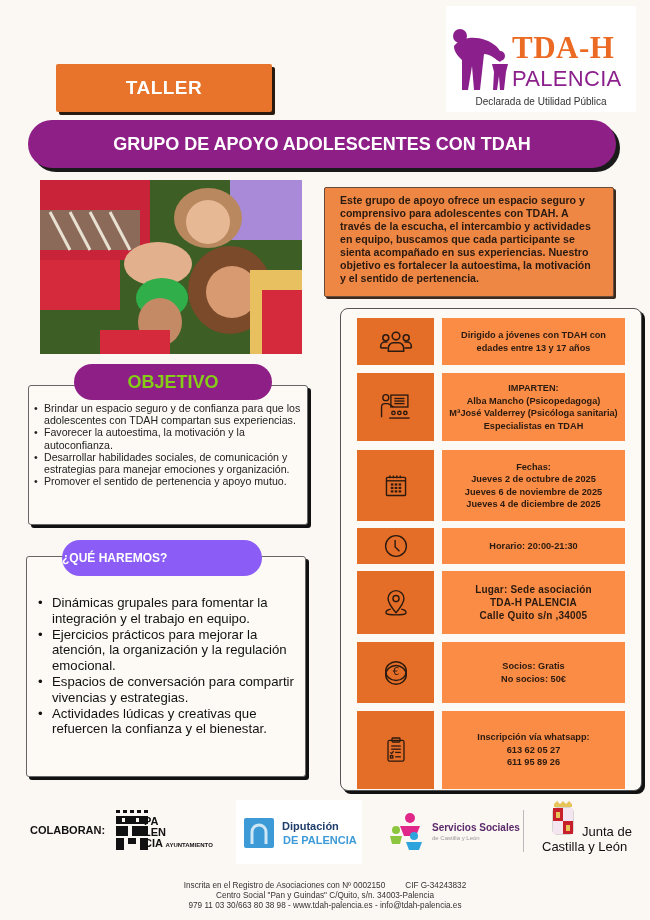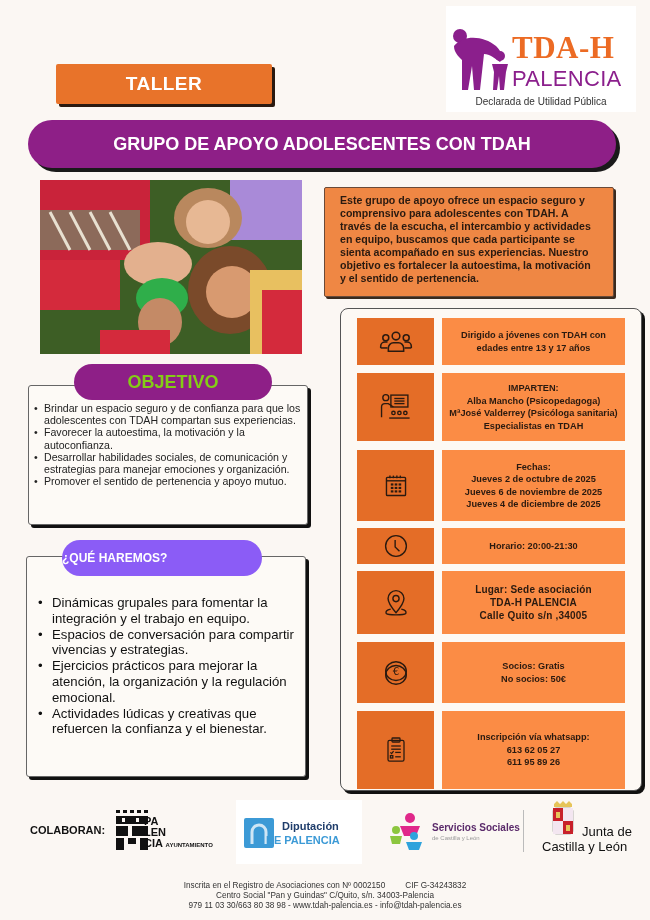--- a/index.html
+++ b/index.html
@@ -7,21 +7,21 @@
     width: 650px; height: 920px; overflow: hidden;
     background: #fbf7f3;
     font-family: "DejaVu Sans", sans-serif;
     color: #222;
     position: relative;
   }
   .abs { position: absolute; }
 
   
   .taller {
-    left: 56px; top: 64px; width: 216px; height: 40px;
+    left: 56px; top: 64px; width: 216px; height: 48px;
     background: #e8732a;
     box-shadow: 3px 3px 0 #2a1a10;
     border-radius: 2px;
     display: flex; align-items: center; justify-content: center;
     color: #fff; font-weight: bold; font-size: 19px;
     font-family: "Liberation Sans", sans-serif;
     letter-spacing: 0.5px;
   }
 
   
@@ -162,21 +162,21 @@
   }
   .dip-logo .sq {
     position: absolute; left: 8px; top: 18px; width: 30px; height: 30px;
     background: #3c9ad6; border-radius: 2px;
   }
   .dip-logo .l1 {
     position: absolute; left: 46px; top: 20px;
     font-family: "Liberation Sans", sans-serif; font-weight: bold; font-size: 11px; color: #1f3d6b;
   }
   .dip-logo .l2 {
-    position: absolute; left: 30px; top: 34px;
+    position: absolute; left: 47px; top: 34px;
     font-family: "Liberation Sans", sans-serif; font-weight: bold; font-size: 11px; color: #3c9ad6;
   }
   .ss-logo { left: 388px; top: 806px; width: 132px; height: 50px; }
   .ss-logo .t1 {
     position: absolute; left: 44px; top: 16px;
     font-family: "Liberation Sans", sans-serif; font-weight: bold; font-size: 10px; color: #5a2a6a;
   }
   .ss-logo .t2 {
     position: absolute; left: 44px; top: 29px;
     font-family: "Liberation Sans", sans-serif; font-size: 6px; color: #999;
@@ -400,22 +400,22 @@
   <li>Desarrollar habilidades sociales, de comunicación y estrategias para manejar emociones y organización.</li>
   <li>Promover el sentido de pertenencia y apoyo mutuo.</li>
 </ul>
 
 <div class="abs que-box"></div>
 <div class="abs que-title">
   <span>¿QUÉ HAREMOS?</span>
 </div>
 <ul class="abs que-list">
   <li>Dinámicas grupales para fomentar la integración y el trabajo en equipo.</li>
+  <li>Ejercicios prácticos para mejorar la atención, la organización y la regulación emocional.</li>
   <li>Espacios de conversación para compartir vivencias y estrategias.</li>
-  <li>Ejercicios prácticos para mejorar la atención, la organización y la regulación emocional.</li>
   <li>Actividades lúdicas y creativas que refuercen la confianza y el bienestar.</li>
 </ul>
 
 <div class="abs colab-label">COLABORAN:</div>
 
 <div class="abs palencia-logo">
   <svg width="40" height="46" viewBox="0 0 40 46" style="position:absolute;left:0;top:0;">
     <g fill="#111">
       <rect x="2" y="2" width="4" height="3"></rect>
         <rect x="9" y="2" width="4" height="3"></rect>

